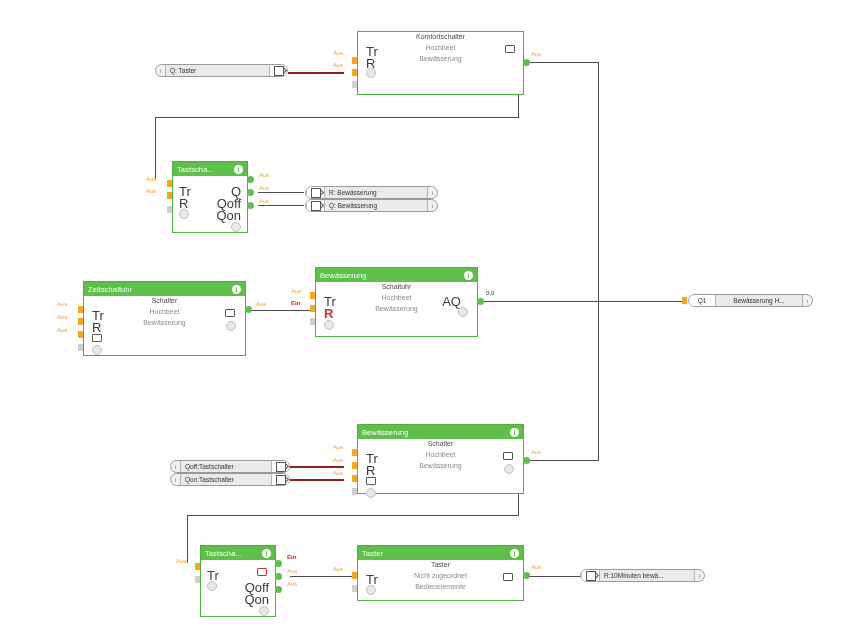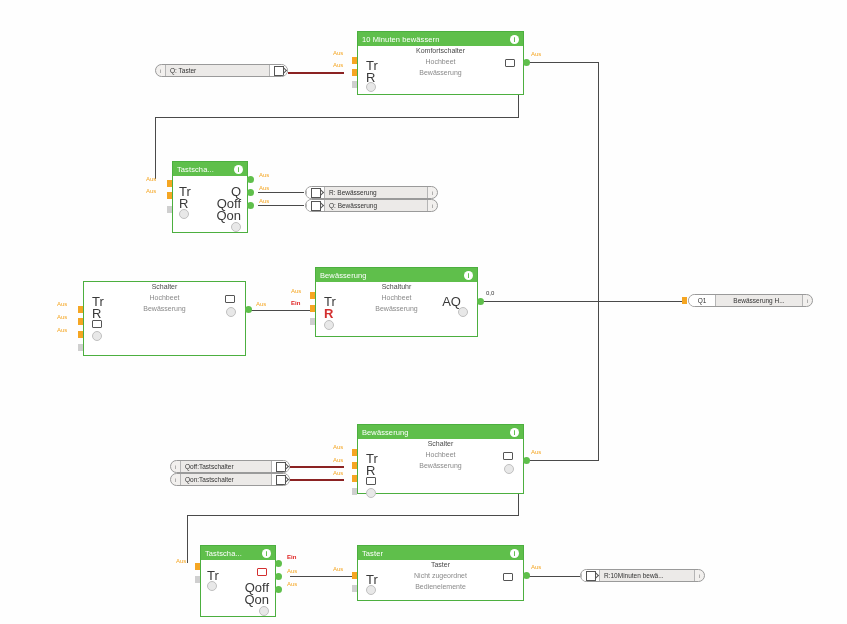--- a/index.html
+++ b/index.html
@@ -91,24 +91,20 @@
 
   <div class="w wv" style="left:518px;top:490px;height:25px;"></div>
   <div class="w wh" style="left:187px;top:515px;width:332px;"></div>
   <div class="w wv" style="left:187px;top:515px;height:48px;"></div>
 
   <div class="w wh" style="left:290px;top:576px;width:64px;"></div>
 
   <div class="w wh" style="left:527px;top:576px;width:53px;"></div>
 
   <div class="fb" style="left:357px;top:31px;width:167px;height:64px;">
-    <div class="fb-head">
-      <span class="fb-title">10 Minuten bewässern</span>
-      <span class="fb-info">i</span>
-    </div>
     <div class="fb-body">
       <div class="fb-sub">Komfortschalter</div>
       <div class="fb-r1">Hochbeet</div>
       <div class="fb-r2">Bewässerung</div>
       <div class="pinlbl" style="left:8px;top:12px;">Tr</div>
       <div class="pinlbl" style="left:8px;top:24px;">R</div>
       <div class="gear" style="left:8px;top:36px;"></div>
       <div class="qicon" style="right:8px;top:13px;"></div>
     </div>
   </div>
@@ -164,20 +160,24 @@
   </div>
   <div class="pill rev" style="left:305px;top:199px;width:133px;">
     <div class="pill-icon">
         <div class="sq"></div>
       </div>
     <div class="pill-txt">Q: Bewässerung</div>
     <div class="pill-tail">i</div>
   </div>
 
   <div class="fb" style="left:83px;top:281px;width:163px;height:75px;">
+    <div class="fb-head">
+      <span class="fb-title">Zeitschaltuhr</span>
+      <span class="fb-info">i</span>
+    </div>
     <div class="fb-body">
       <div class="fb-sub">Schalter</div>
       <div class="fb-r1">Hochbeet</div>
       <div class="fb-r2">Bewässerung</div>
       <div class="pinlbl" style="left:8px;top:12px;">Tr</div>
       <div class="pinlbl" style="left:8px;top:24px;">R</div>
       <div class="qicon" style="left:8px;top:38px;"></div>
       <div class="gear" style="left:8px;top:49px;"></div>
       <div class="qicon" style="right:10px;top:13px;"></div>
       <div class="gear" style="right:9px;top:25px;"></div>

